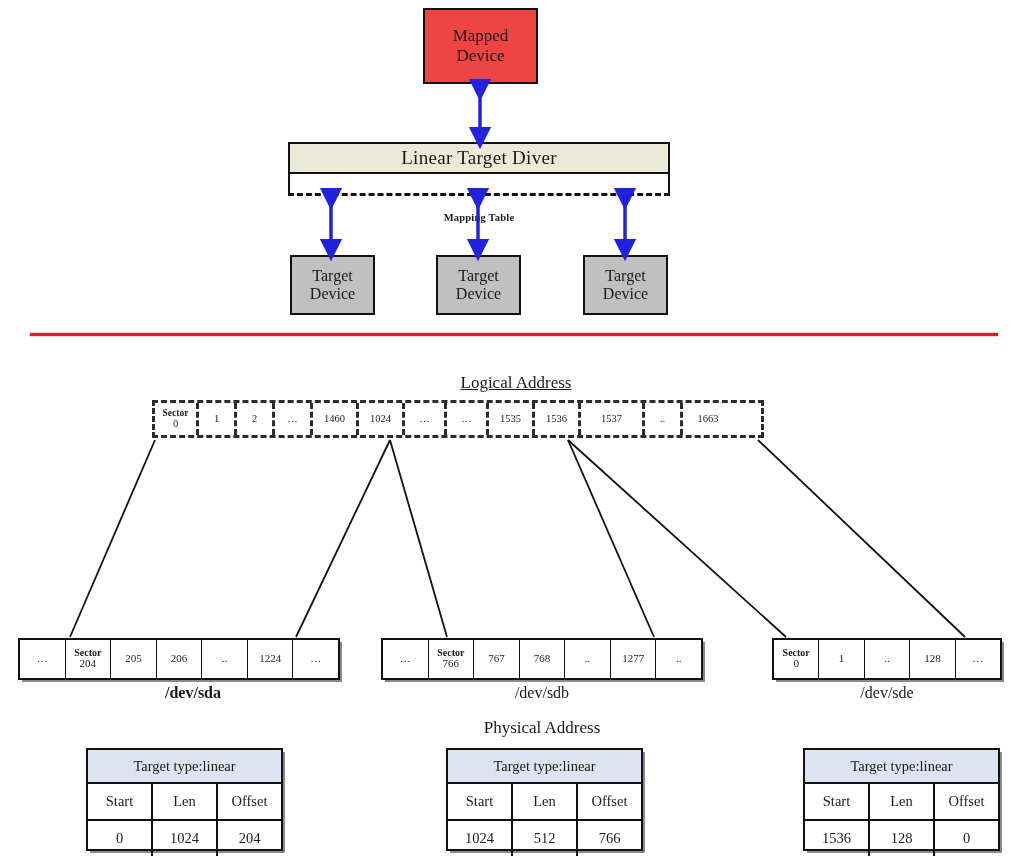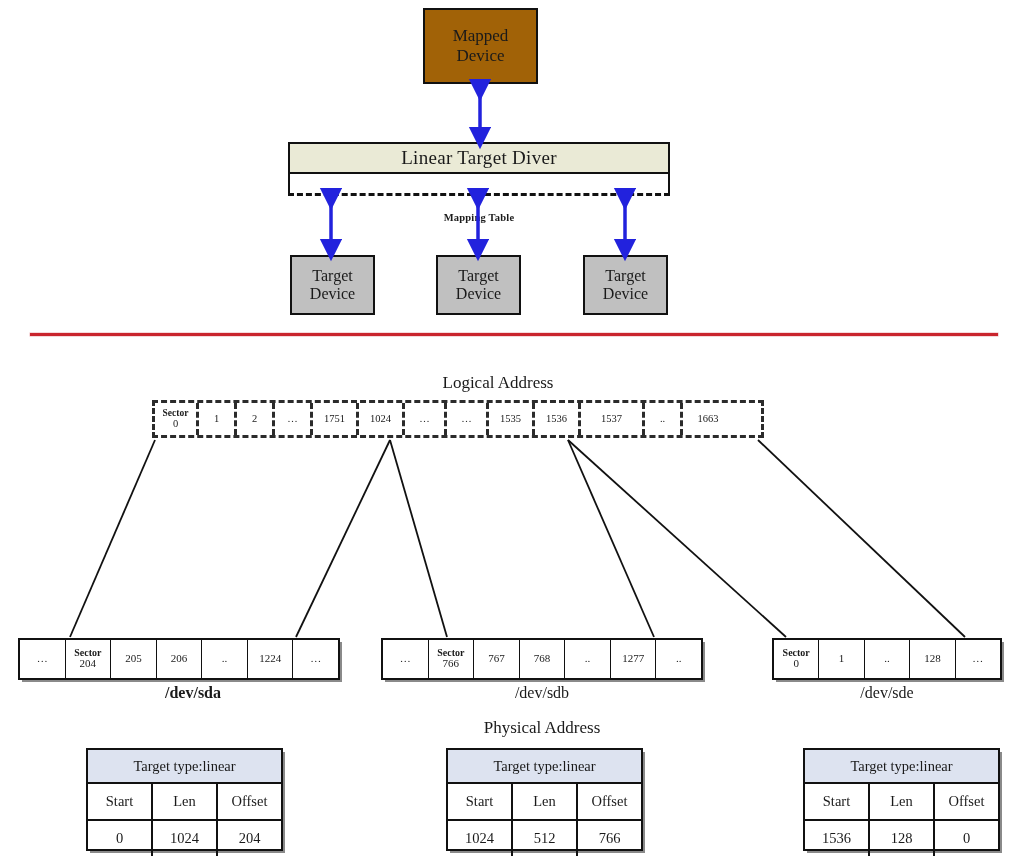--- a/index.html
+++ b/index.html
@@ -19,21 +19,21 @@
 
   
   .devbox {
     border: 2px solid #111;
     display: flex; align-items: center; justify-content: center;
     text-align: center;
     line-height: 1.15;
     font-size: 17px;
   }
   .mapped-device {
-    background: #a16207;
+    background: #ef4444;
   }
   .target-device {
     background: #c0c0c0;
     font-size: 16px;
   }
   .linear-driver {
     background: #eaead6;
     border: 2px solid #111;
     display: flex; align-items: center; justify-content: center;
     font-size: 19px;
@@ -173,38 +173,38 @@
   </div>
   <div class="abs devbox target-device" style="left:583px; top:255px; width:85px; height:60px;">
     <div>
       <div>Target</div>
       <div>Device</div>
     </div>
   </div>
 
   <div class="abs red-rule" style="left:30px; top:333px; width:968px;"></div>
 
-  <div class="abs section-title" style="left:298px; top:373px; width:400px;">Logical Address</div>
+  <div class="abs section-title" style="left:316px; top:373px; width:400px;text-decoration:underline;">Logical Address</div>
 
   <div class="logical-bar" id="logical-bar" style="left:152px; top:400px; width:612px; height:38px;">
       <div class="cell" style="width: 44px;">
         <div class="lbl">Sector</div>
         <div>0</div>
       </div>
       <div class="cell" style="width: 38px;">
         <div>1</div>
       </div>
       <div class="cell" style="width: 38px;">
         <div>2</div>
       </div>
       <div class="cell" style="width: 38px;">
         <div>…</div>
       </div>
       <div class="cell" style="width: 46px;">
-        <div>1751</div>
+        <div>1460</div>
       </div>
       <div class="cell" style="width: 46px;">
         <div>1024</div>
       </div>
       <div class="cell" style="width: 42px;">
         <div>…</div>
       </div>
       <div class="cell" style="width: 42px;">
         <div>…</div>
       </div>

